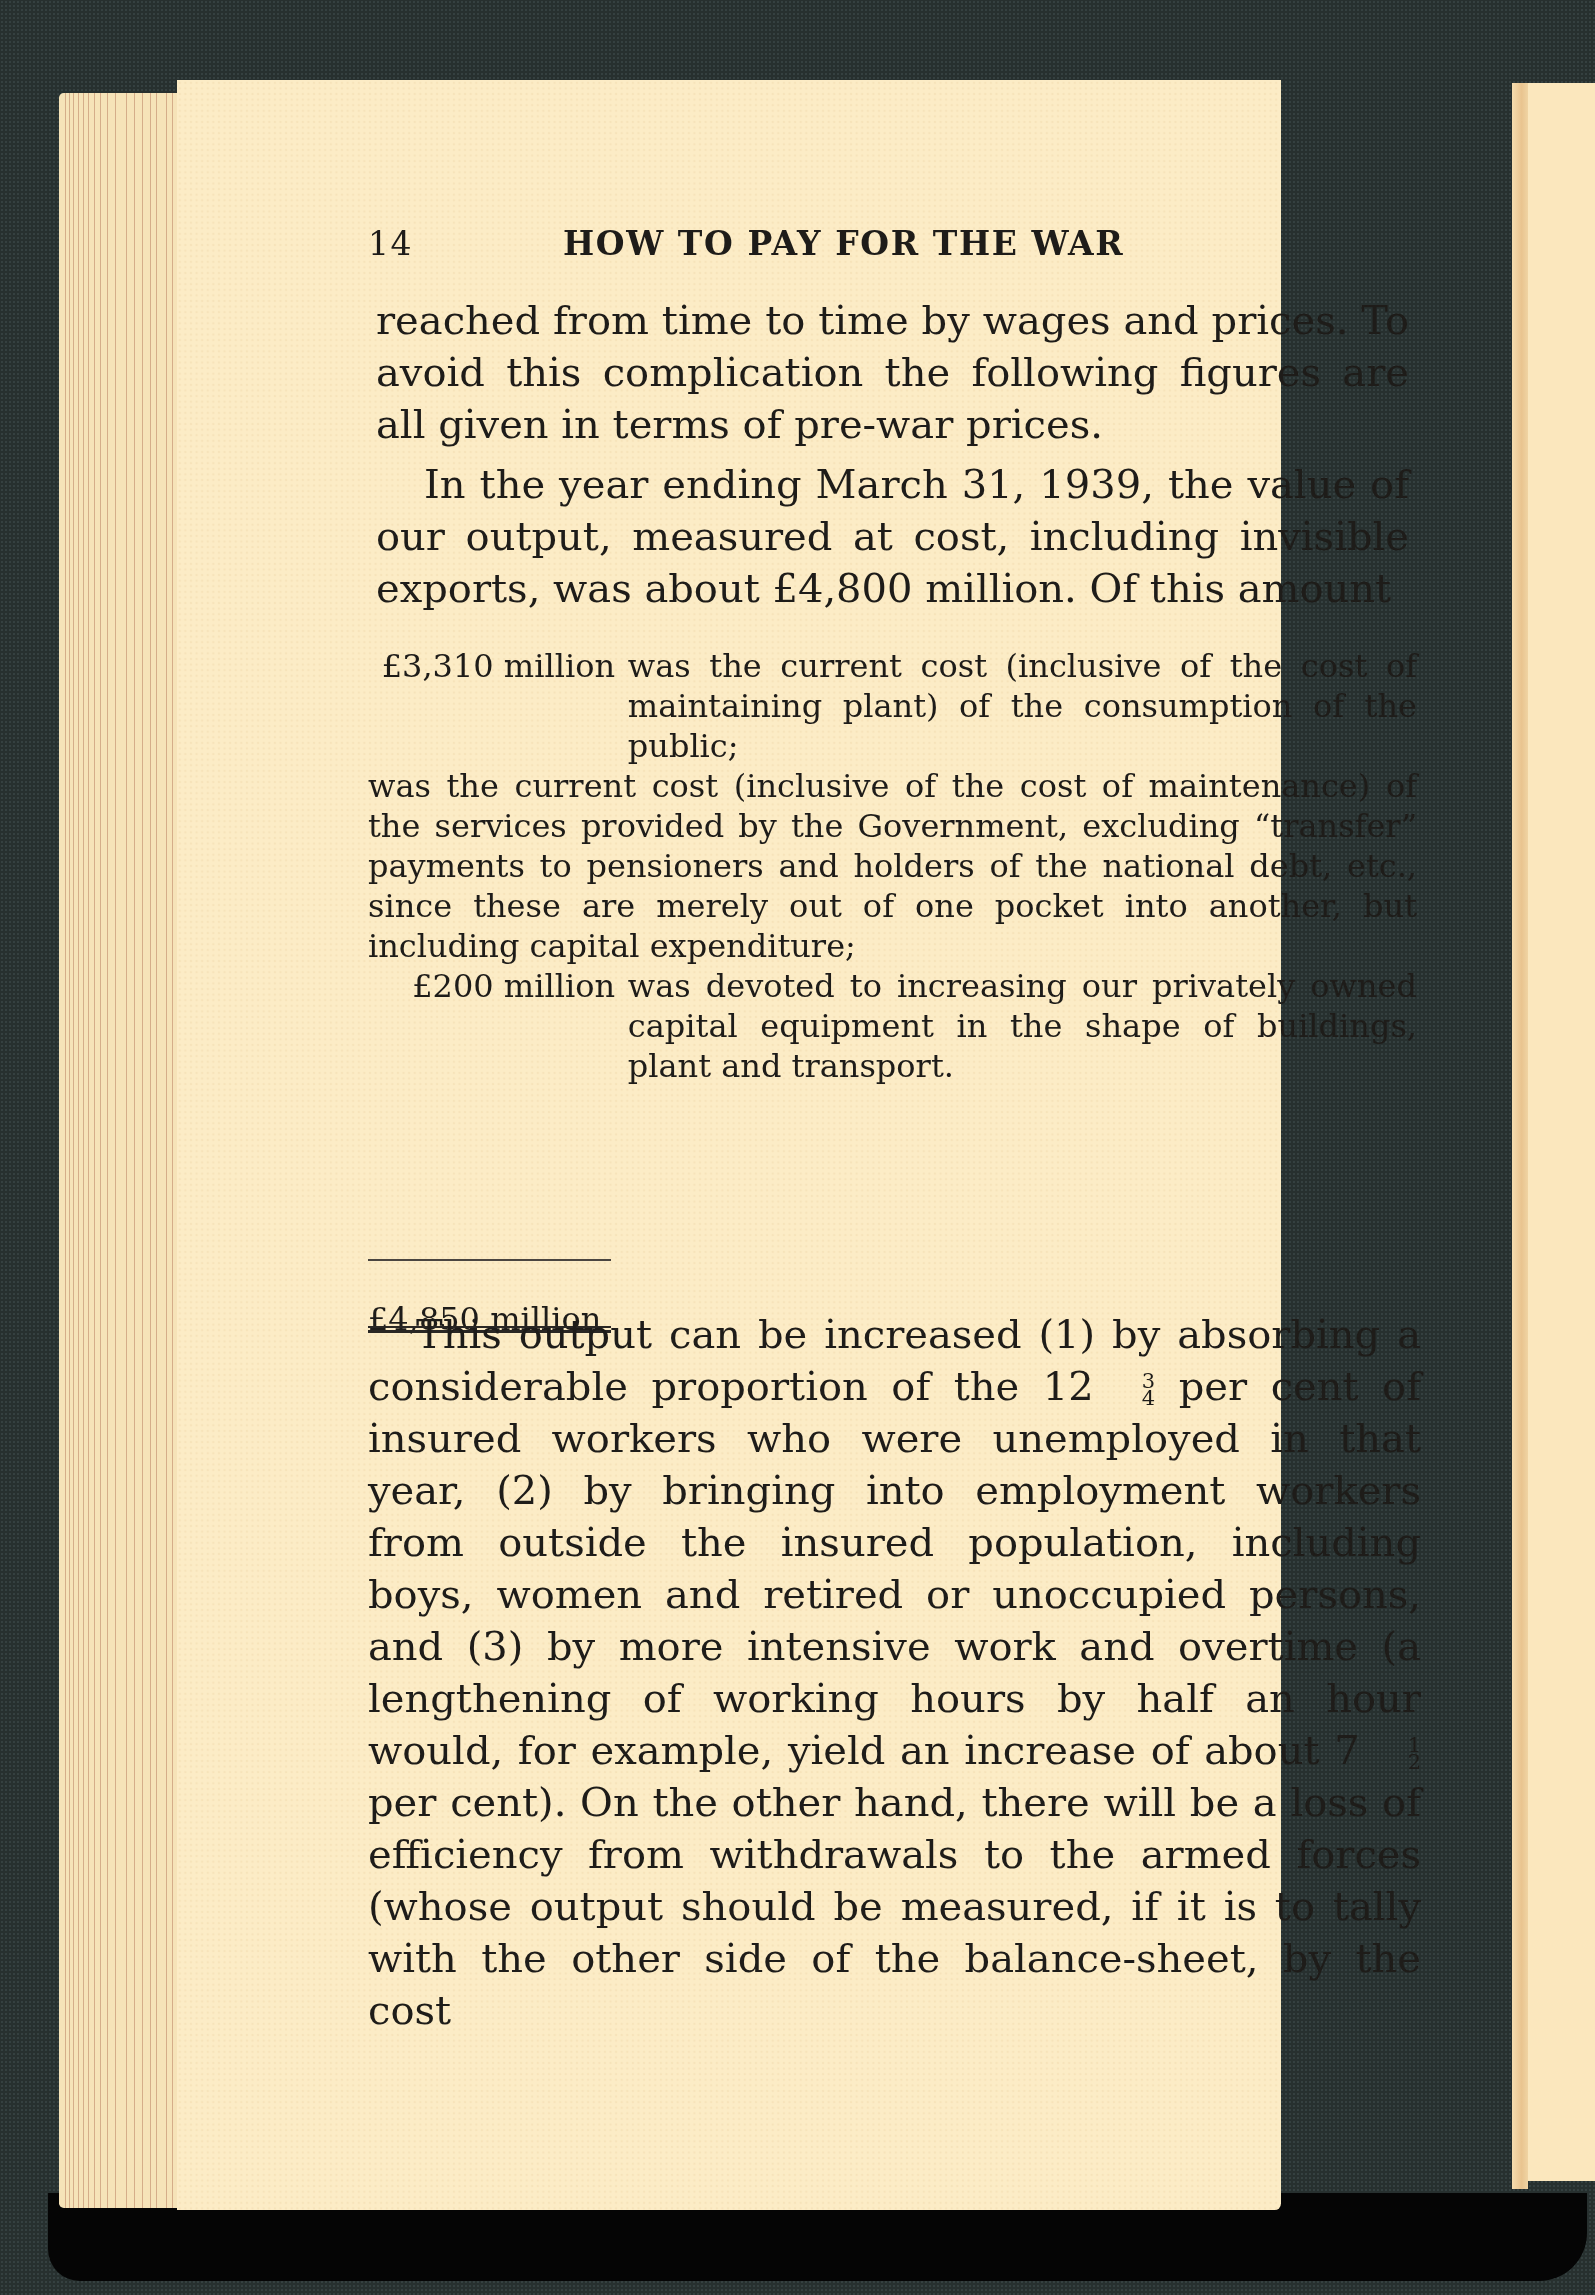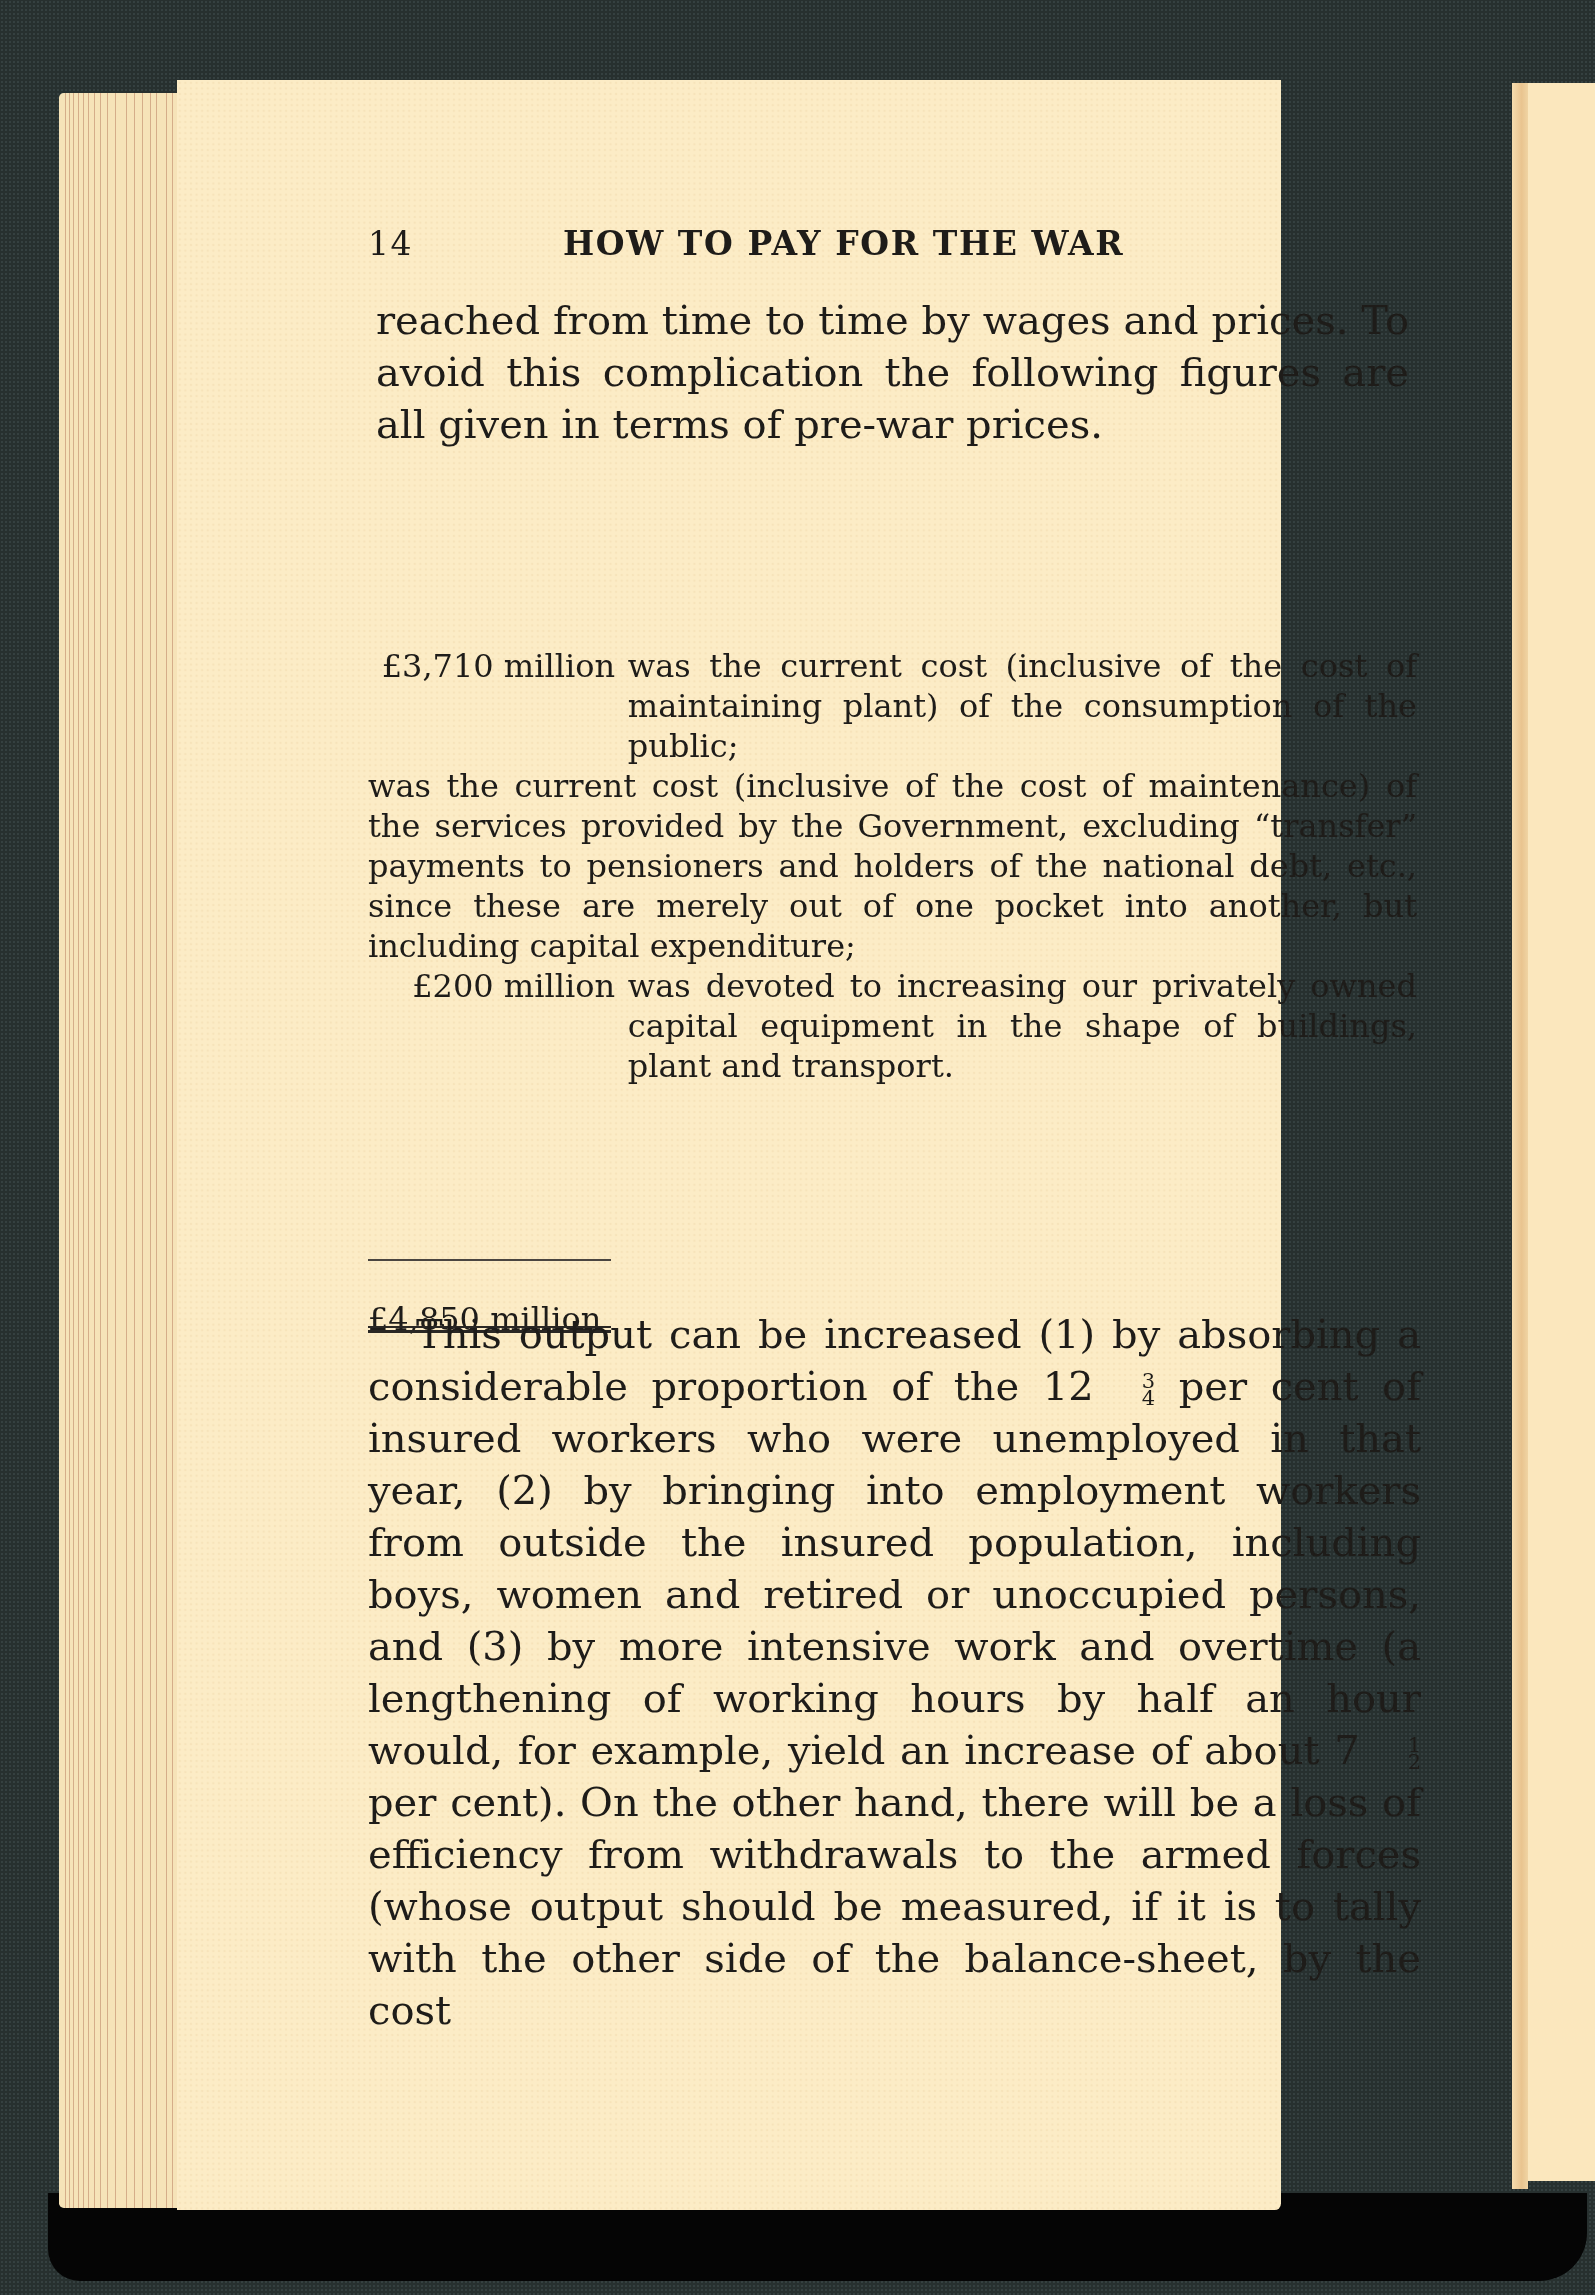--- a/index.html
+++ b/index.html
@@ -106,25 +106,26 @@
 <div class="page">
   <div class="content" style="left:191px; top:0;">
 
     <div class="running-head" style="top:144px;">
       <span class="pnum">14</span>
       <span class="title">HOW TO PAY FOR THE WAR</span>
     </div>
 
     <div class="body-text" style="top:206px;">
       <p>reached from time to time by wages and prices. To avoid this complication the following figures are all given in terms of pre-war prices.</p>
+      <p class="indent">In the year ending March 31, 1939, the value of our output, measured at cost, including invisible exports, was about £4,800 million. Of this amount</p>
     </div>
 
     <div class="breakdown" style="top:566px;">
       <div class="item">
-        <span class="amt">£3,710 million</span>
+        <span class="amt">£3,310 million</span>
         <span class="desc">was the current cost (inclusive of the cost of maintaining plant) of the consumption of the public;</span>
       </div>
       <div class="item">
         <span class="desc">was the current cost (inclusive of the cost of maintenance) of the services provided by the Government, excluding “transfer” payments to pensioners and holders of the national debt, etc., since these are merely out of one pocket into another, but including capital expenditure;</span>
       </div>
       <div class="item">
         <span class="amt">£200 million</span>
         <span class="desc">was devoted to increasing our privately owned capital equipment in the shape of buildings, plant and transport.</span>
       </div>
 

